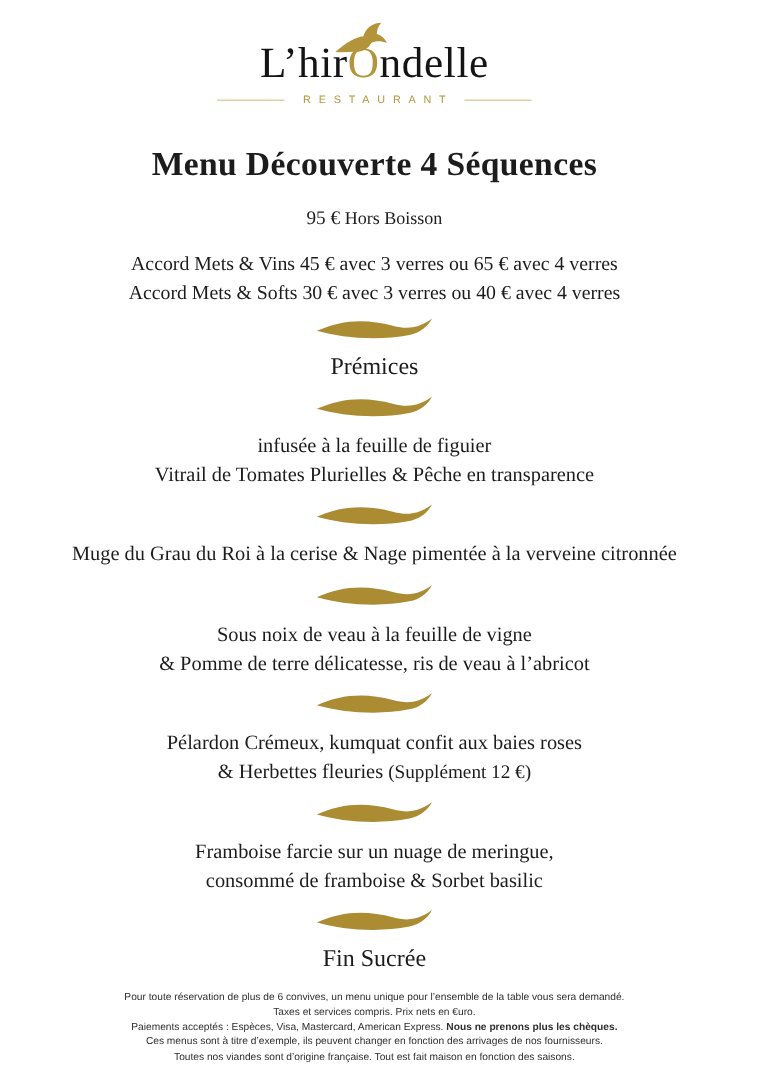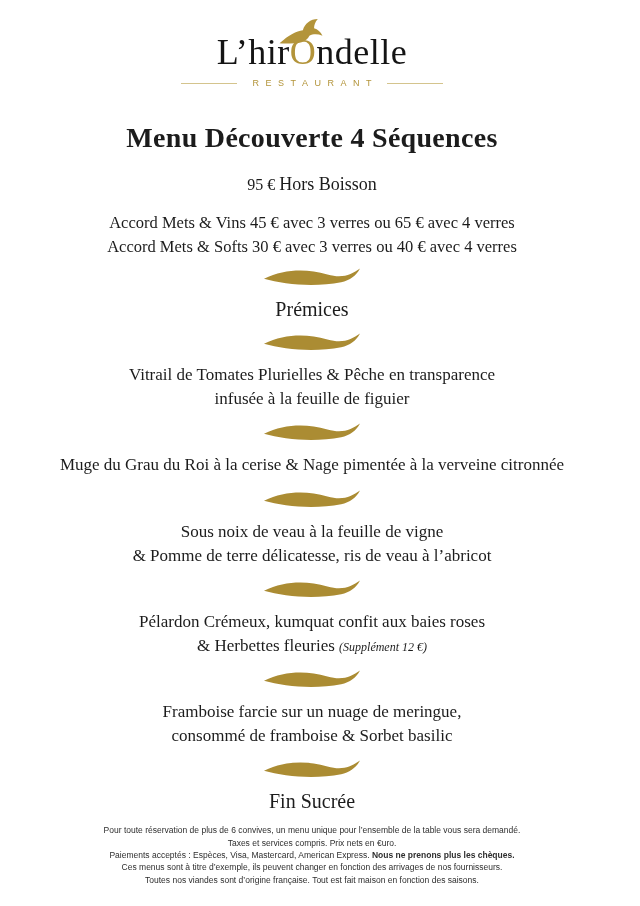--- a/index.html
+++ b/index.html
@@ -60,39 +60,39 @@
   }
 
   
   .menu-title {
     margin-top: 34px;
     font-size: 28px;
     font-weight: bold;
     letter-spacing: 0.3px;
   }
   .price-line { margin-top: 20px; font-size: 16px; }
-  .price-note { font-size: 18px; }
+  .price-note { font-size: 15px; }
   .pairings {
     margin-top: 16px;
     font-size: 16.5px;
     line-height: 1.42;
     text-align: center;
   }
 
   
   .divider { margin: 7px 0; }
   .swirl { width: 110px; height: 24px; fill: #ab8c33; display: block; }
   .course-heading { font-size: 20px; margin: 2px 0; }
   .course {
     text-align: center;
     font-size: 17px;
     line-height: 1.42;
     margin: 2px 0;
   }
-  .course-note { font-size: 12px; font-style: italic; }
+  .course-note { font-size: 16px; }
 
   
   .footer {
     margin-top: auto;
     margin-bottom: 20px;
     text-align: center;
     font-family: "Liberation Sans", sans-serif;
     font-size: 8.5px;
     line-height: 1.45;
     color: #2e2e2e;
@@ -143,22 +143,22 @@
 
   <div class="course-heading">Prémices</div>
 
   <div class="divider">
     <svg class="swirl" viewBox="0 0 120 28">
         <use href="#swirl-path"></use>
       </svg>
   </div>
 
   <div class="course">
+    <div>infusée à la feuille de figuier</div>
     <div>Vitrail de Tomates Plurielles &amp; Pêche en transparence</div>
-    <div>infusée à la feuille de figuier</div>
   </div>
 
   <div class="divider">
     <svg class="swirl" viewBox="0 0 120 28">
         <use href="#swirl-path"></use>
       </svg>
   </div>
 
   <div class="course">
     <div>Muge du Grau du Roi à la cerise &amp; Nage pimentée à la verveine citronnée</div>

